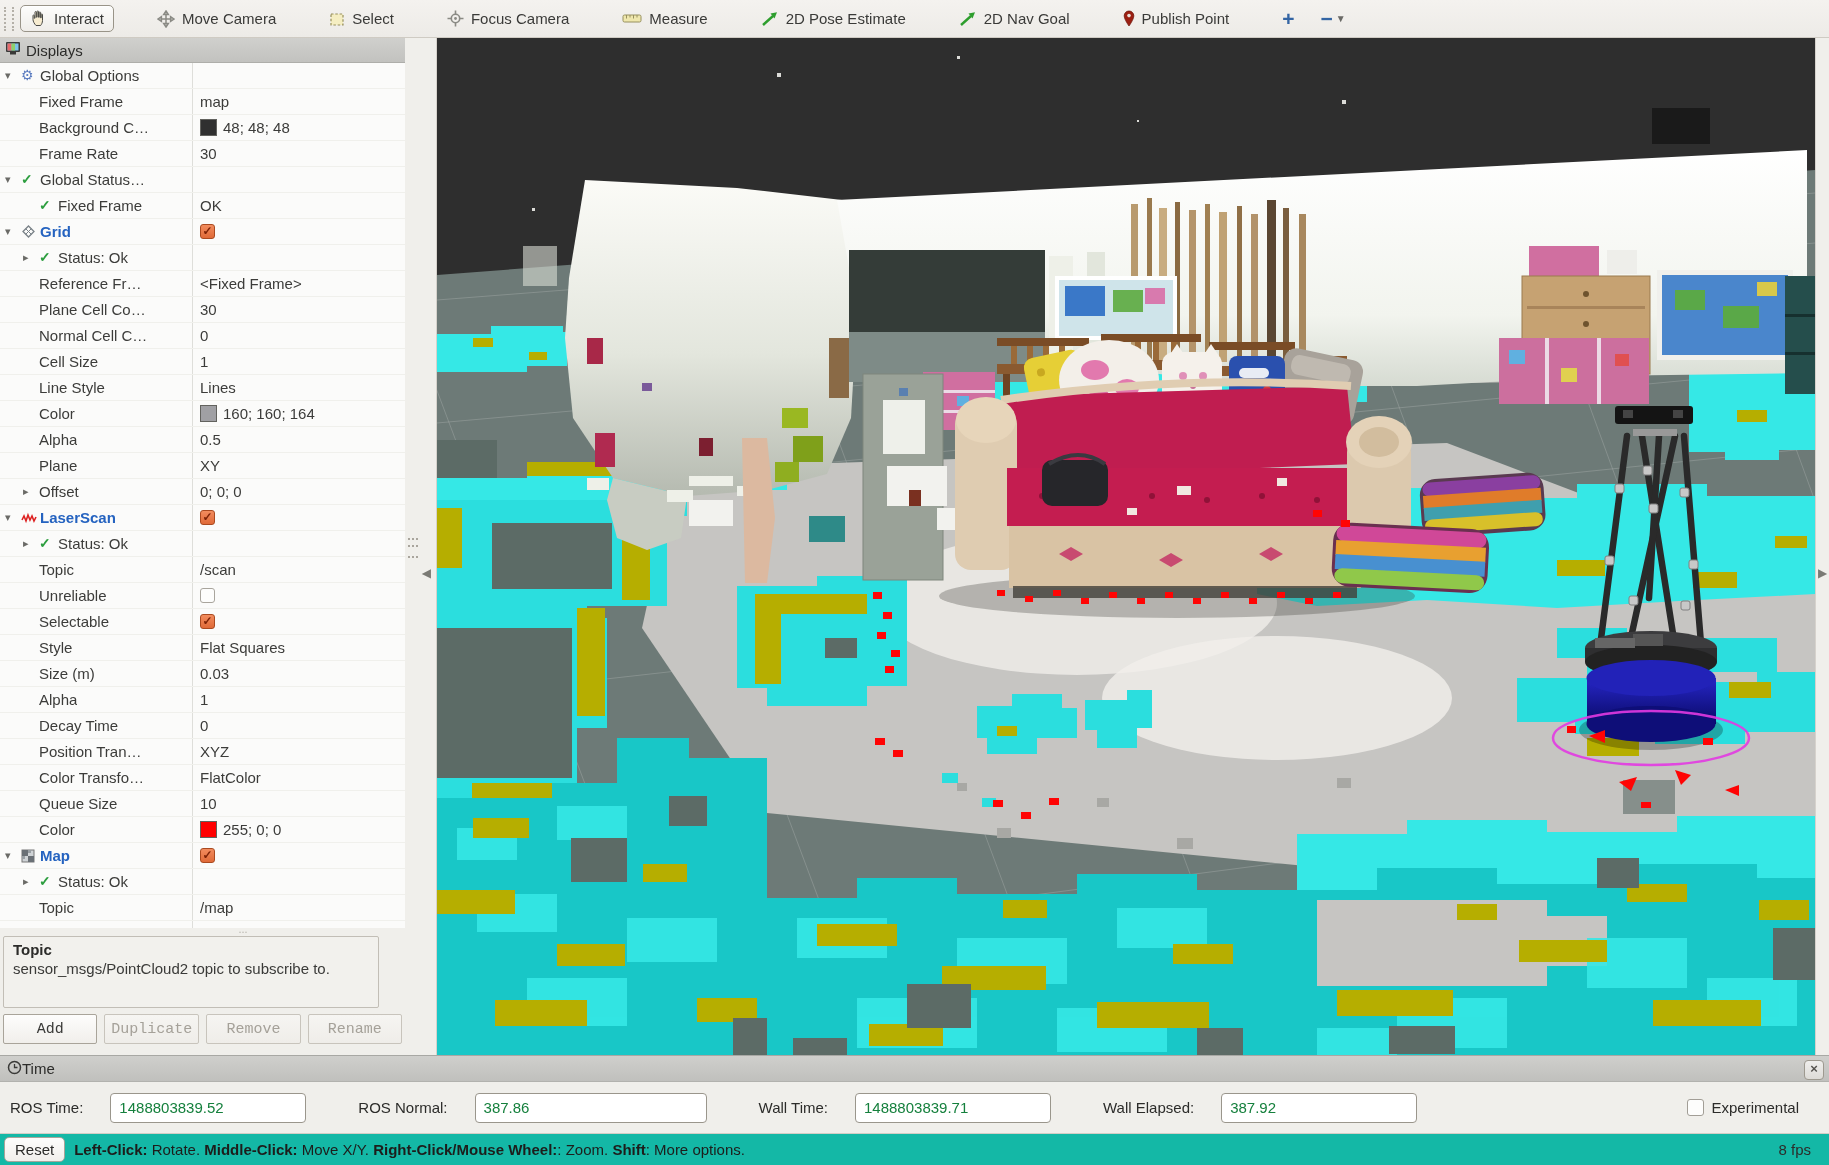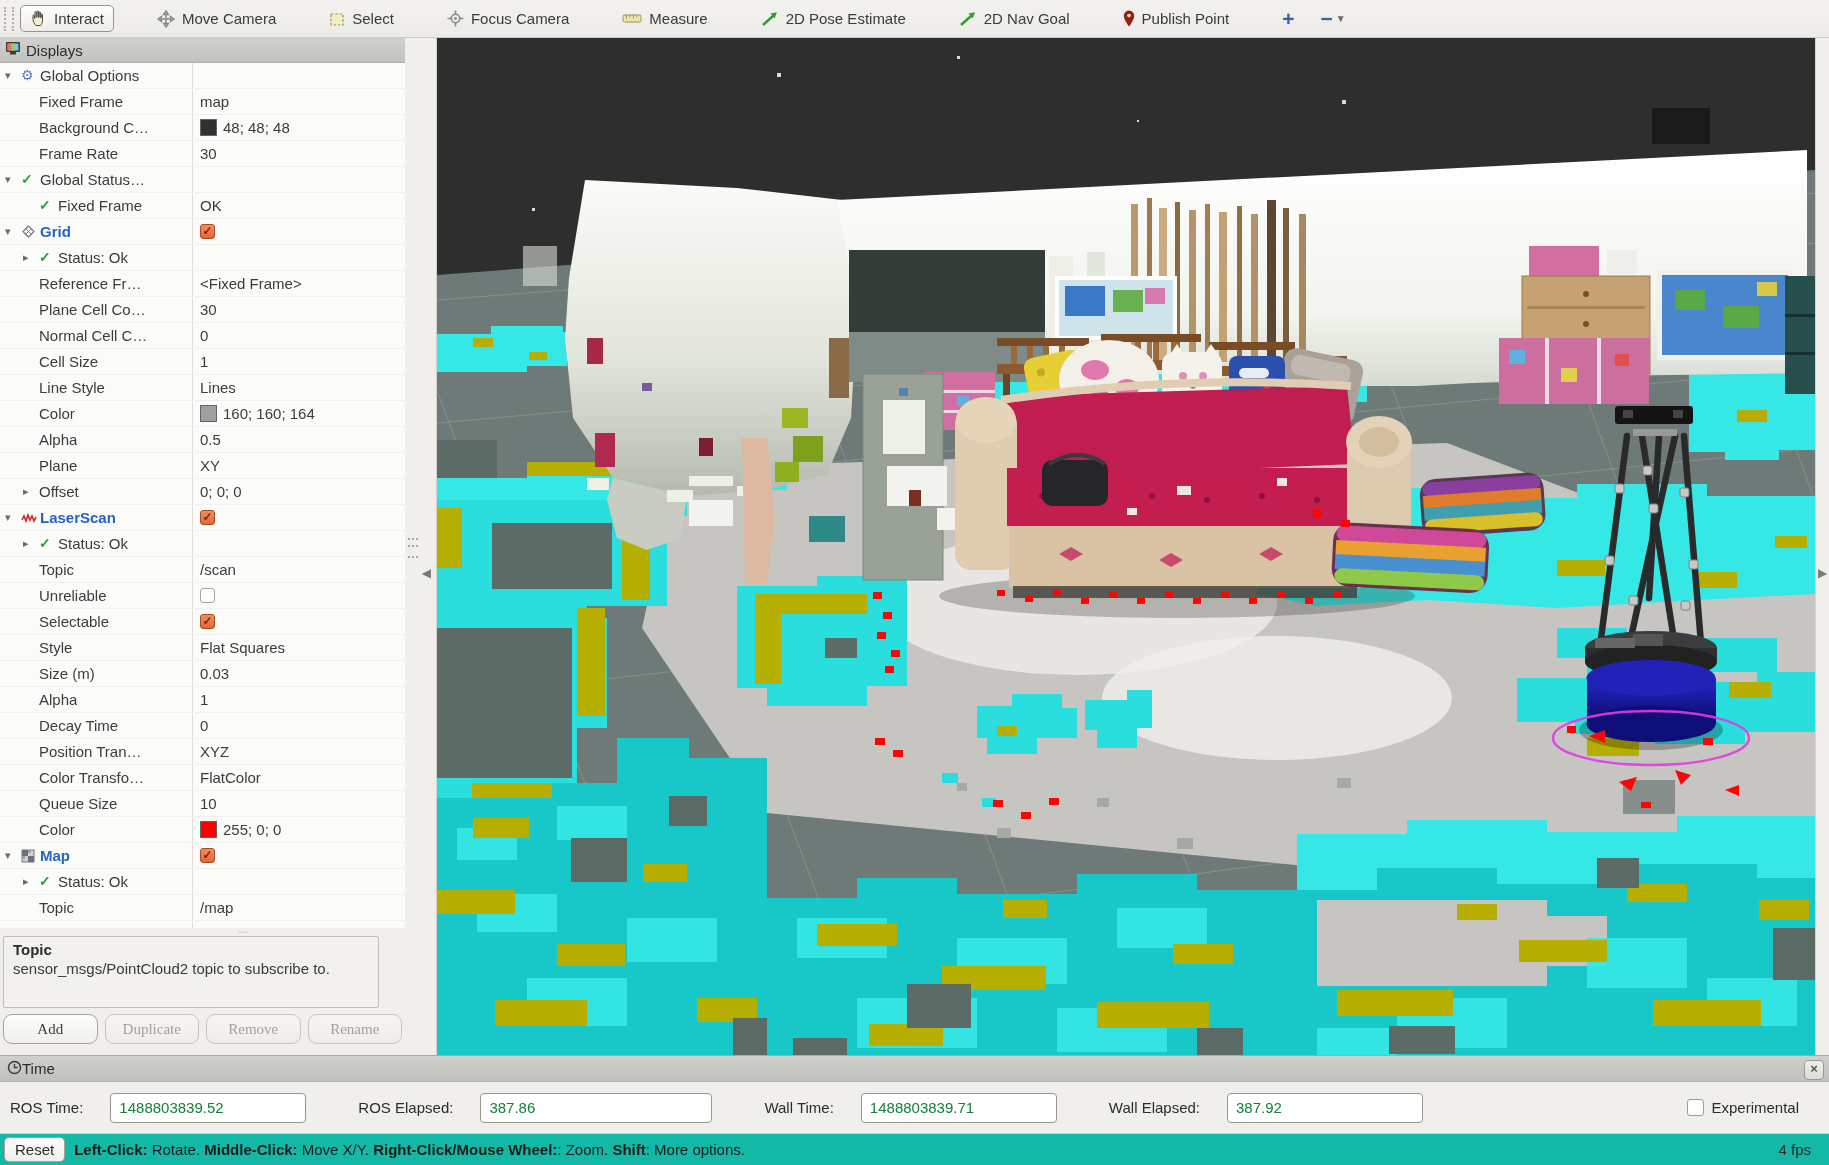--- a/index.html
+++ b/index.html
@@ -39,21 +39,21 @@
   .vscroll .arr{position:absolute;left:0;width:100%;text-align:center;font-size:8px;color:#8a867e;}
   .vscroll .up{top:2px;} .vscroll .dn{bottom:2px;}
   .vscroll .thumb{position:absolute;left:1px;width:9px;top:14px;bottom:14px;background:linear-gradient(90deg,#fcfcfb,#eceae6);border:1px solid #bcb8b0;border-radius:5px;}
   .tree-splitter{position:absolute;left:0;top:890px;width:100%;height:8px;display:flex;align-items:center;justify-content:center;color:#9a968e;font-size:9px;letter-spacing:2px;}
   .desc-box{position:absolute;left:3px;top:898px;width:376px;height:72px;background:#f2f1ed;border:1px solid #c2beb6;border-radius:2px;box-sizing:border-box;padding:4px 9px;font-size:15px;color:#3a3a38;line-height:1.25;}
   .desc-box .dtitle{font-weight:bold;color:#2c2c2a;}
   .desc-scroll{position:absolute;right:3px;top:898px;width:13px;height:72px;background:#edebe7;border:1px solid #d2cec8;border-radius:7px;box-sizing:border-box;}
   .desc-scroll .arr{position:absolute;left:0;width:100%;text-align:center;font-size:8px;color:#8a867e;}
   .desc-scroll .thumb{position:absolute;left:1px;width:9px;top:12px;height:28px;background:#fcfcfb;border:1px solid #bcb8b0;border-radius:5px;}
   .panel-buttons{position:absolute;left:3px;top:976px;width:399px;height:32px;display:flex;gap:7px;}
-  .pbtn{flex:1;height:30px;font-family:Liberation Serif, serif;font-size:15px;border-radius:9px;border:1px solid #a9a49a;background:linear-gradient(#fdfdfc,#f1efeb);color:#3a3a38;}
+  .pbtn{flex:1;height:30px;font-family:Liberation Mono, monospace;font-size:15px;border-radius:2px;border:1px solid #a9a49a;background:linear-gradient(#fdfdfc,#f1efeb);color:#3a3a38;}
   .pbtn.disabled{color:#a5a199;border-color:#c8c4bc;background:linear-gradient(#f6f5f2,#efede9);}
 
   
   .vsplitter{position:absolute;left:405px;top:38px;width:32px;height:1017px;background:#f0efeb;border-right:1px solid #d6d2cc;box-sizing:border-box;}
   .vsplitter .grip{position:absolute;left:3px;top:500px;width:10px;height:16px;border-top:2px dotted #a9a59d;border-bottom:2px dotted #a9a59d;}
   .vsplitter .grip:before{content:"";display:block;margin-top:5px;border-top:2px dotted #a9a59d;}
   .collapse-left{position:absolute;right:5px;top:528px;color:#7a7a74;font-size:12px;}
   .right-strip{position:absolute;left:1815px;top:38px;width:14px;height:1017px;background:#f0efeb;border-left:1px solid #d6d2cc;box-sizing:border-box;}
   .collapse-right{position:absolute;left:2px;top:528px;color:#7a7a74;font-size:12px;}
 
@@ -1053,34 +1053,34 @@
       <span><svg width="15" height="15" viewBox="0 0 15 15">
             <circle cx="7.5" cy="7.5" r="6" fill="none" stroke="#3a3a38" stroke-width="1.5"></circle>
             <path d="M7.5 4 V7.5 H10.5" stroke="#3a3a38" stroke-width="1.3" fill="none"></path>
           </svg></span>
       <span>Time</span>
       <span class="hclose">×</span>
     </div>
     <div class="time-fields">
       <span class="tf-label">ROS Time:</span>
       <input class="tf-input" value="1488803839.52" style="">
-      <span class="tf-label">ROS Elapsed:</span>
+      <span class="tf-label">ROS Normal:</span>
       <input class="tf-input" style="width: 214px;" value="387.86">
       <span class="tf-label">Wall Time:</span>
       <input class="tf-input" value="1488803839.71" style="">
       <span class="tf-label">Wall Elapsed:</span>
       <input class="tf-input" value="387.92" style="">
       <span class="exp-wrap">
         <span class="exp-cb"></span>
         <span>Experimental</span>
       </span>
     </div>
   </div>
 
   <div class="status-bar">
     <button class="reset-btn">Reset</button>
     <span>
       <b>Left-Click:</b><span> Rotate. </span><b>Middle-Click:</b><span> Move X/Y. </span><b>Right-Click/Mouse Wheel:</b><span>: Zoom. </span><b>Shift</b><span>: More options.</span>
     </span>
-    <span class="fps">4 fps</span>
+    <span class="fps">8 fps</span>
   </div>
 
 </div>
 
 </body></html>

